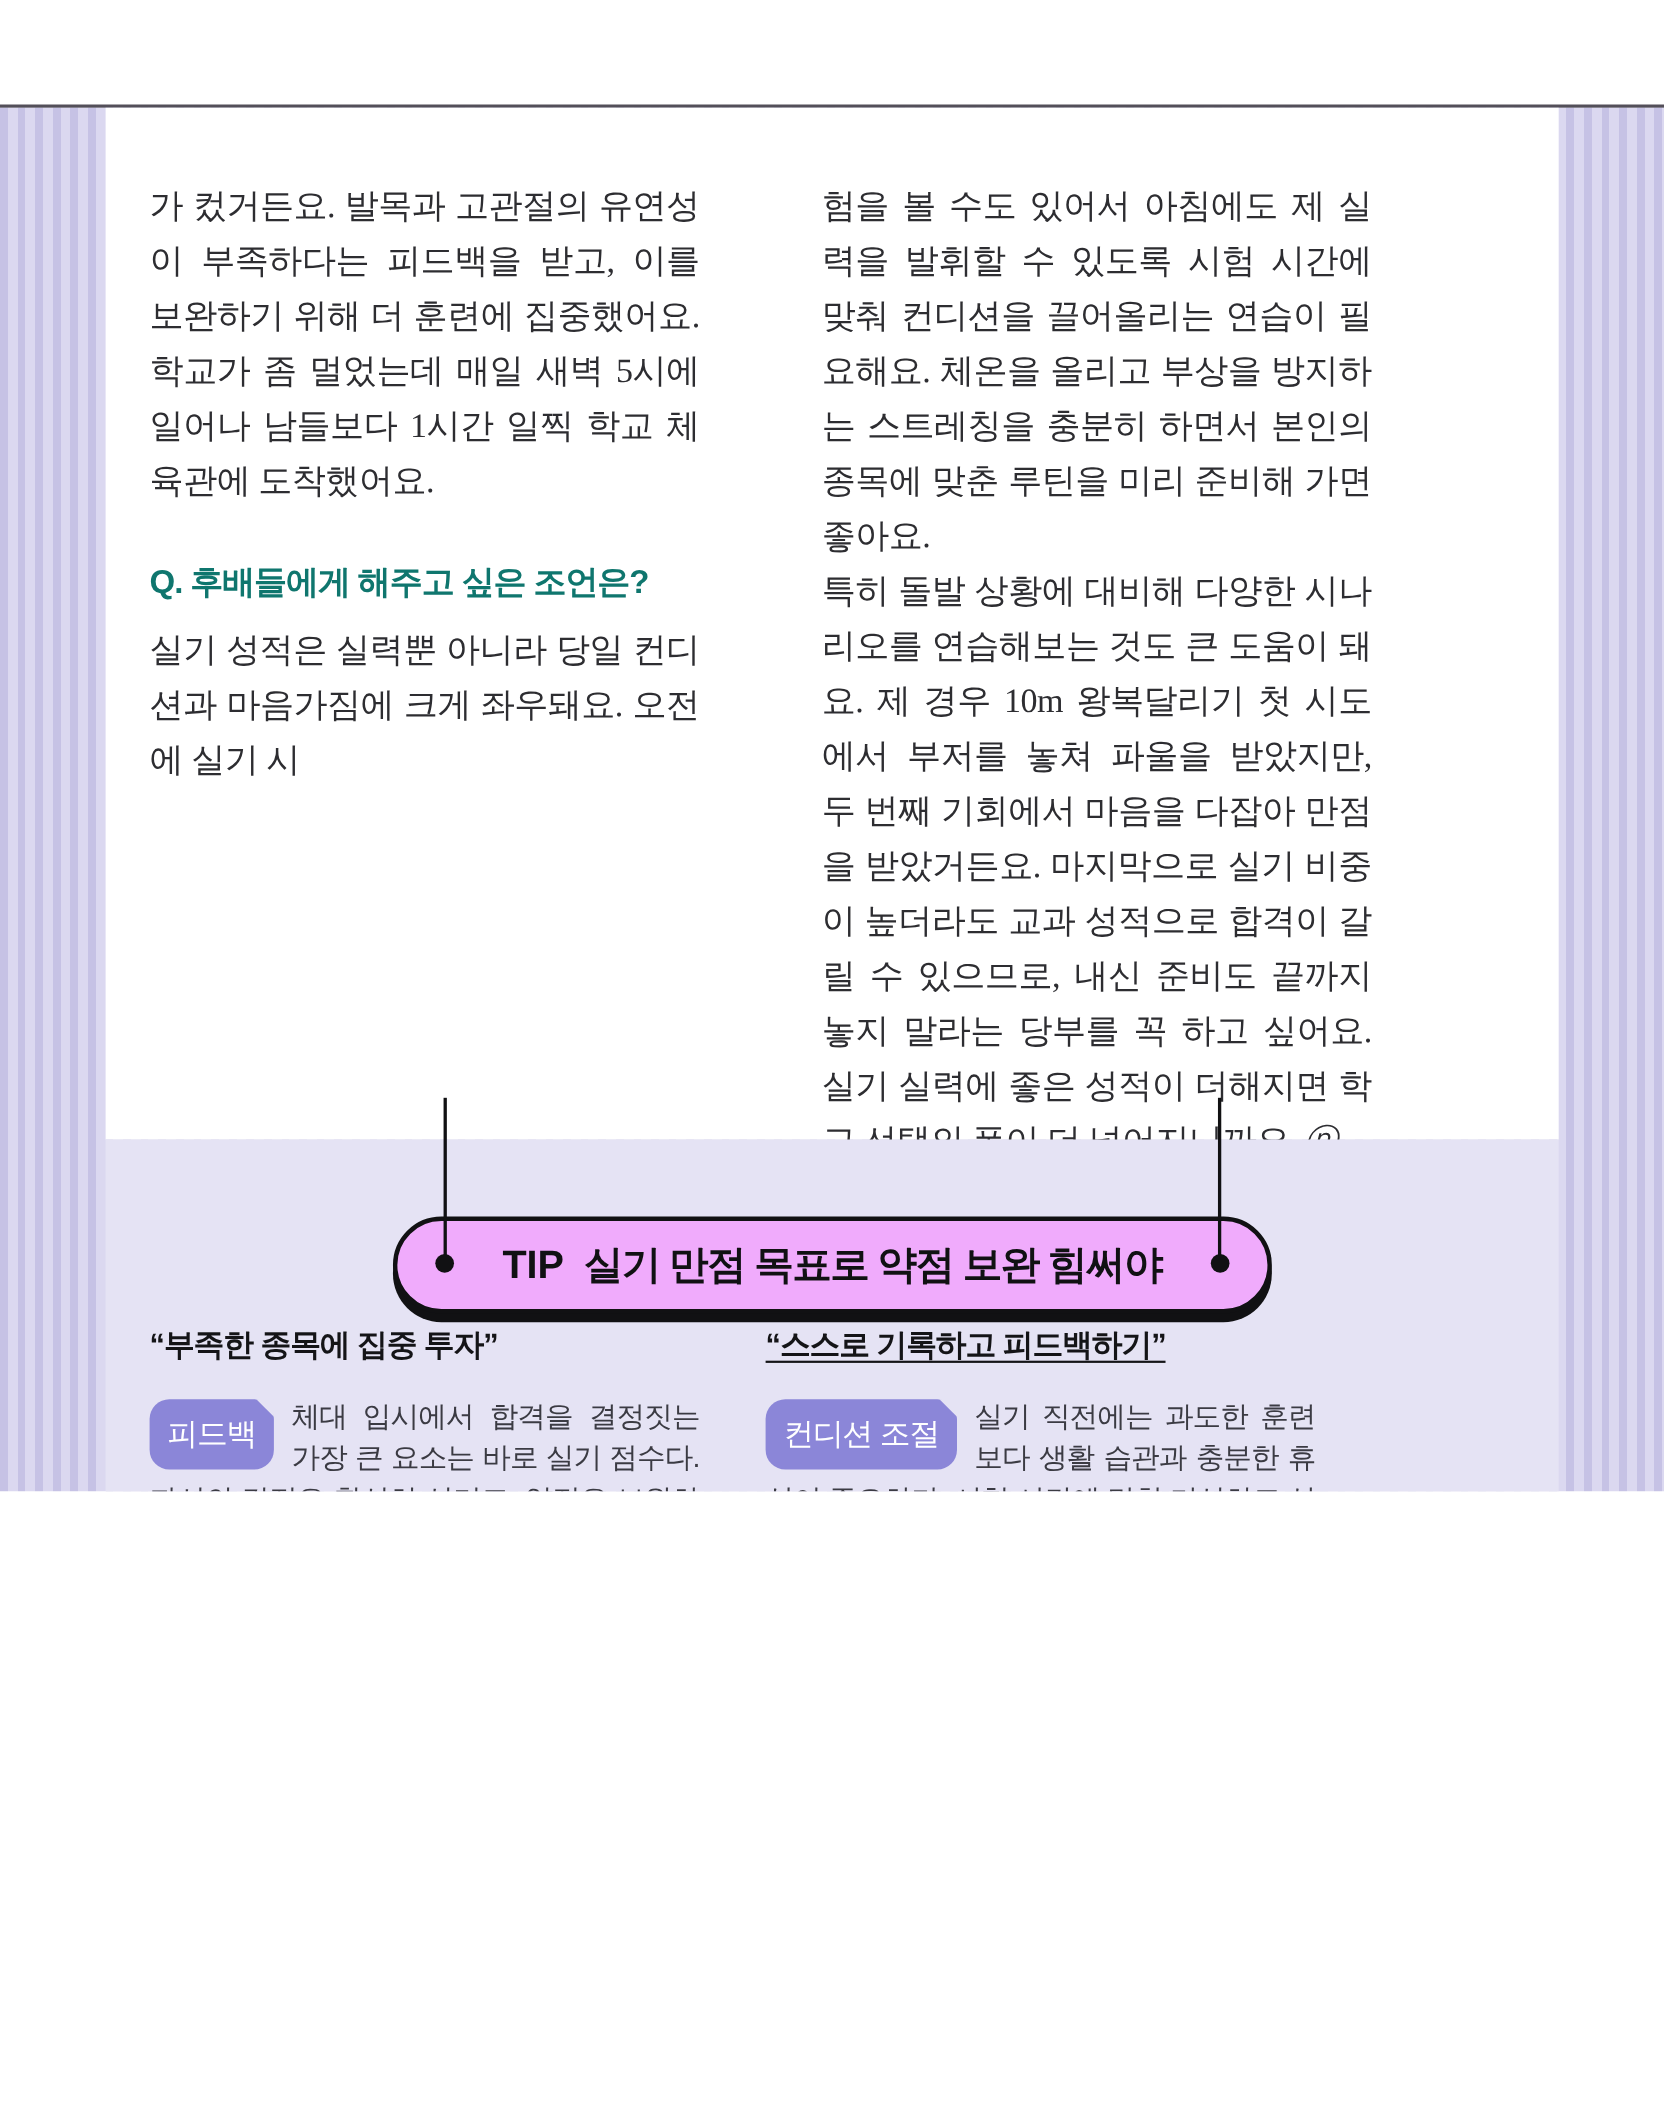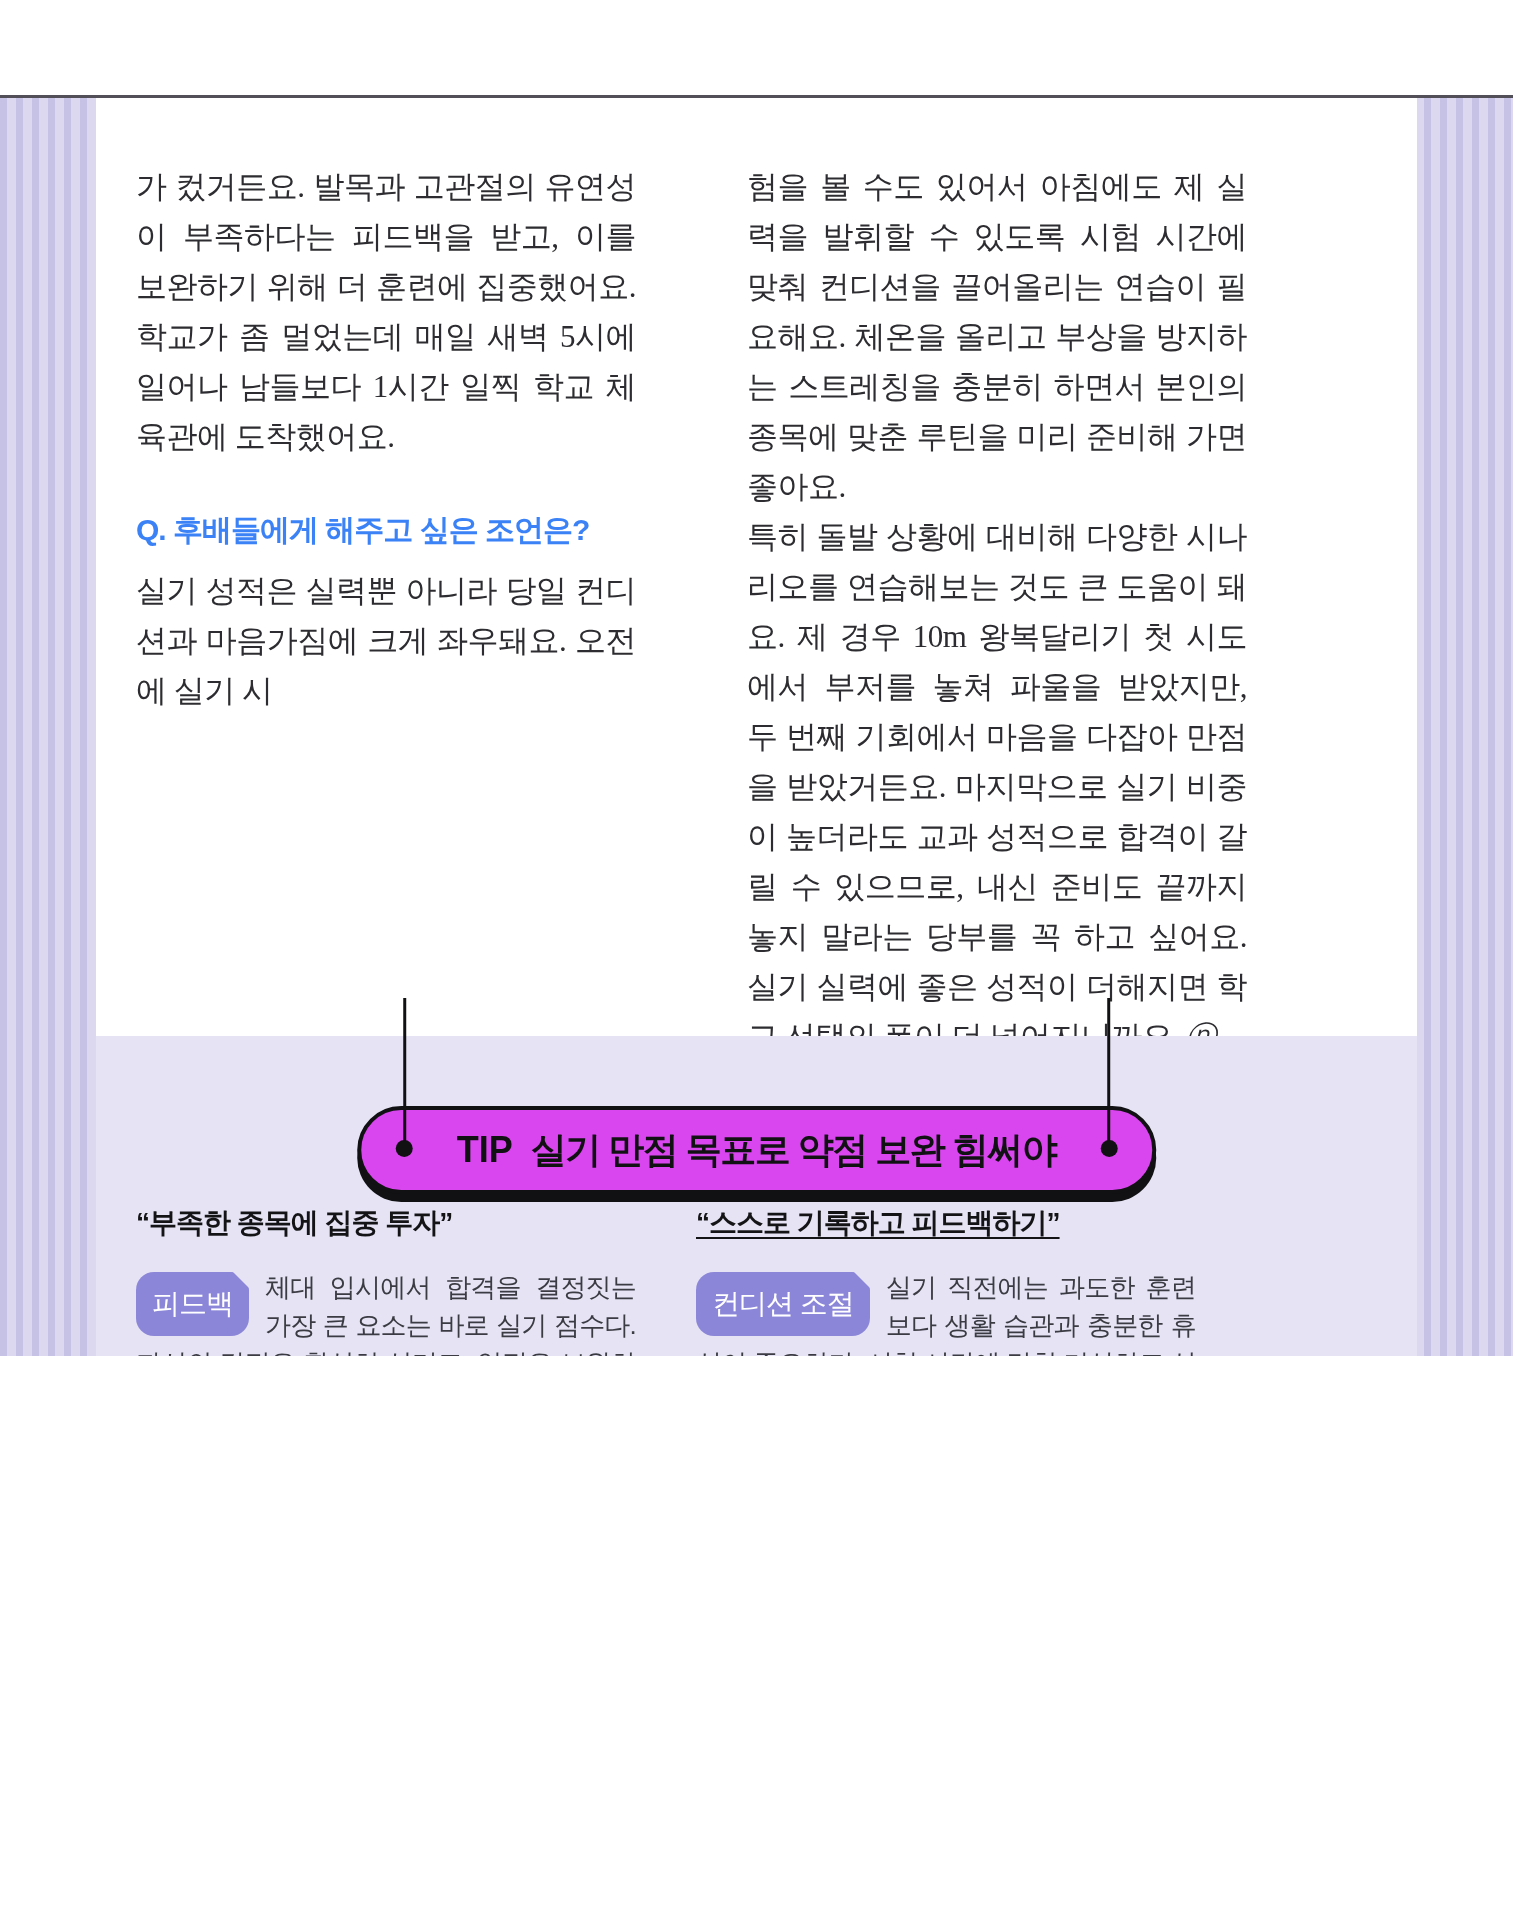--- a/index.html
+++ b/index.html
@@ -17,33 +17,33 @@
     position:absolute; top:64px; width:500px;
     font-family:"Liberation Serif","DejaVu Serif",serif;
     font-size:31px; line-height:50px; color:#2d2d31;
     text-align:justify; letter-spacing:-0.5px;
   }
   .article-col p { margin:0; }
   .col-left  { left:40px; }
   .col-right { left:651px; }
   .q-heading {
     font-family:"Liberation Sans","DejaVu Sans",sans-serif;
-    font-size:30px; font-weight:bold; color:#3b82f6;
+    font-size:30px; font-weight:bold; color:#0f766e;
     letter-spacing:-1px; margin:46px 0 14px 0 !important; line-height:44px;
     text-align:left;
   }
   .end-mark { font-style:italic; font-size:30px; padding-left:6px; }
 
   .tip-panel {
     position:absolute; left:96px; top:1036px; width:1321px; height:709px;
     background:#e5e3f4; border-radius:0 0 72px 72px;
   }
   .tip-pill {
     position:absolute; top:70px; left:50%; transform:translateX(-50%);
-    height:80px; background:#d946ef; border:4px solid #111113; border-radius:46px;
+    height:80px; background:#f0abfc; border:4px solid #111113; border-radius:46px;
     box-shadow:0 8px 0 #111113; white-space:nowrap;
     display:flex; align-items:center; padding:0 96px;
     font-size:36px; font-weight:bold; color:#111113; letter-spacing:-1.5px;
   }
   .tip-pill .tip-word { margin-right:18px; letter-spacing:0; }
   .hang { position:absolute; top:-112px; width:3px; height:152px; background:#111113; }
   .hang-left { left:42px; }
   .hang-right { right:42px; }
   .hang .dot {
     position:absolute; bottom:-7px; left:50%; transform:translateX(-50%);

